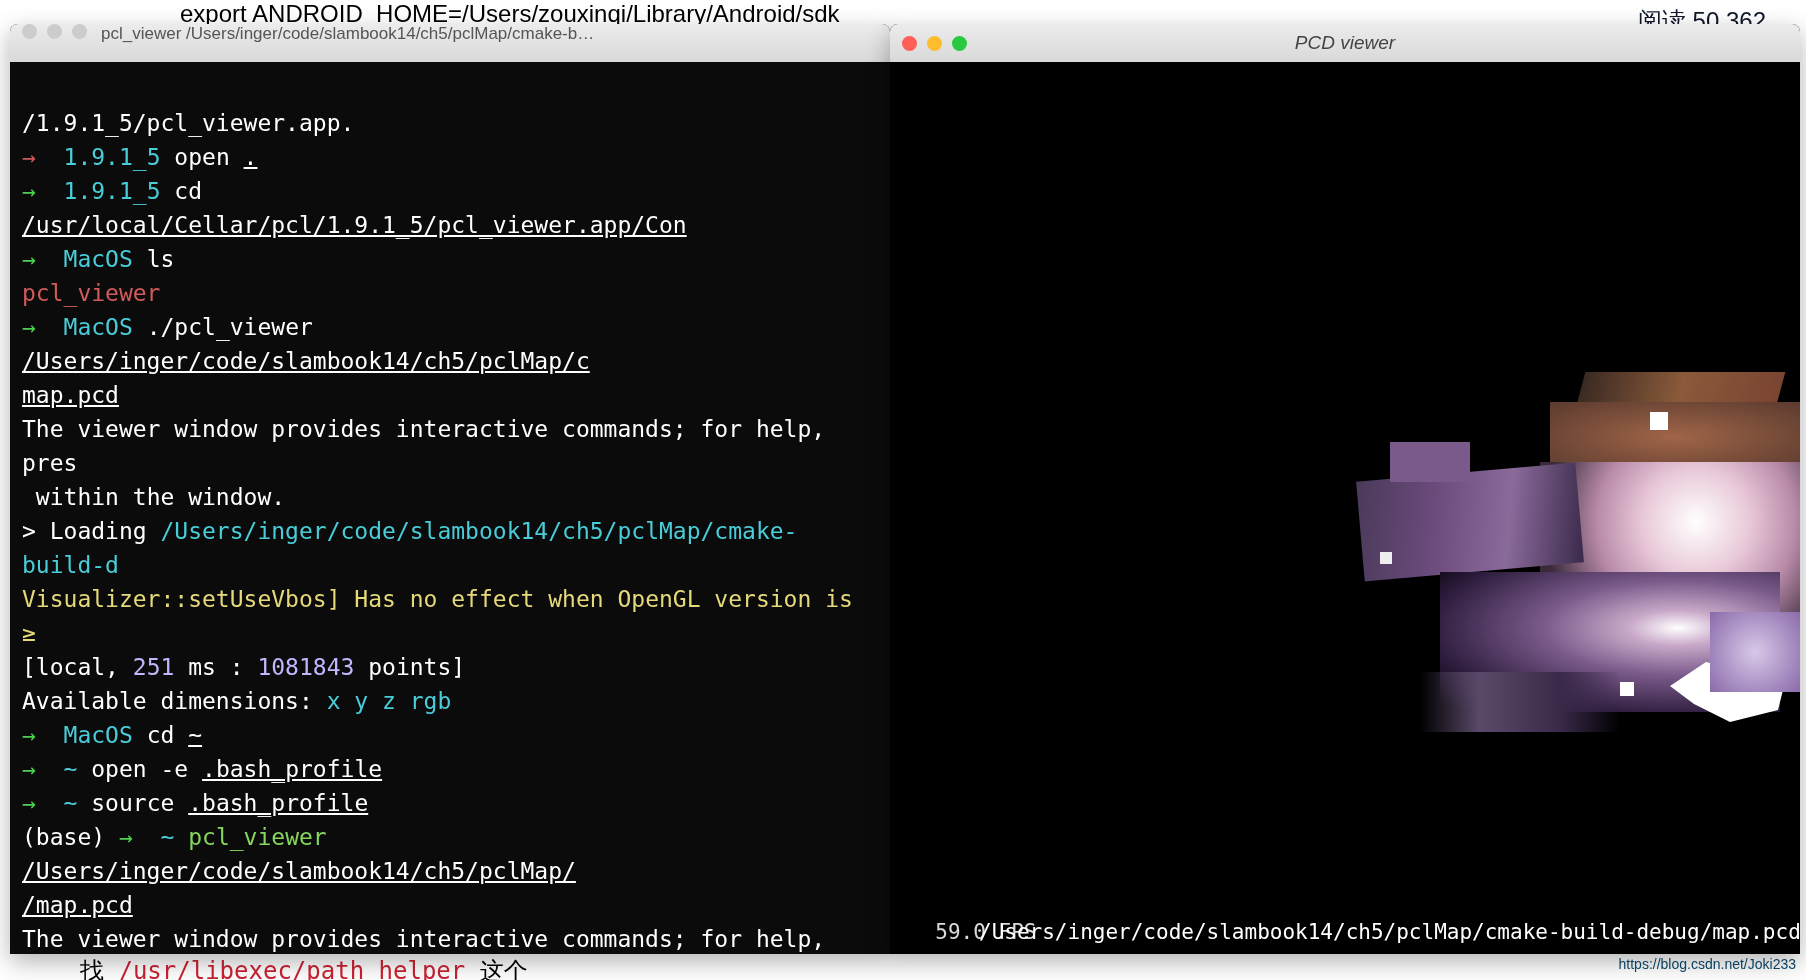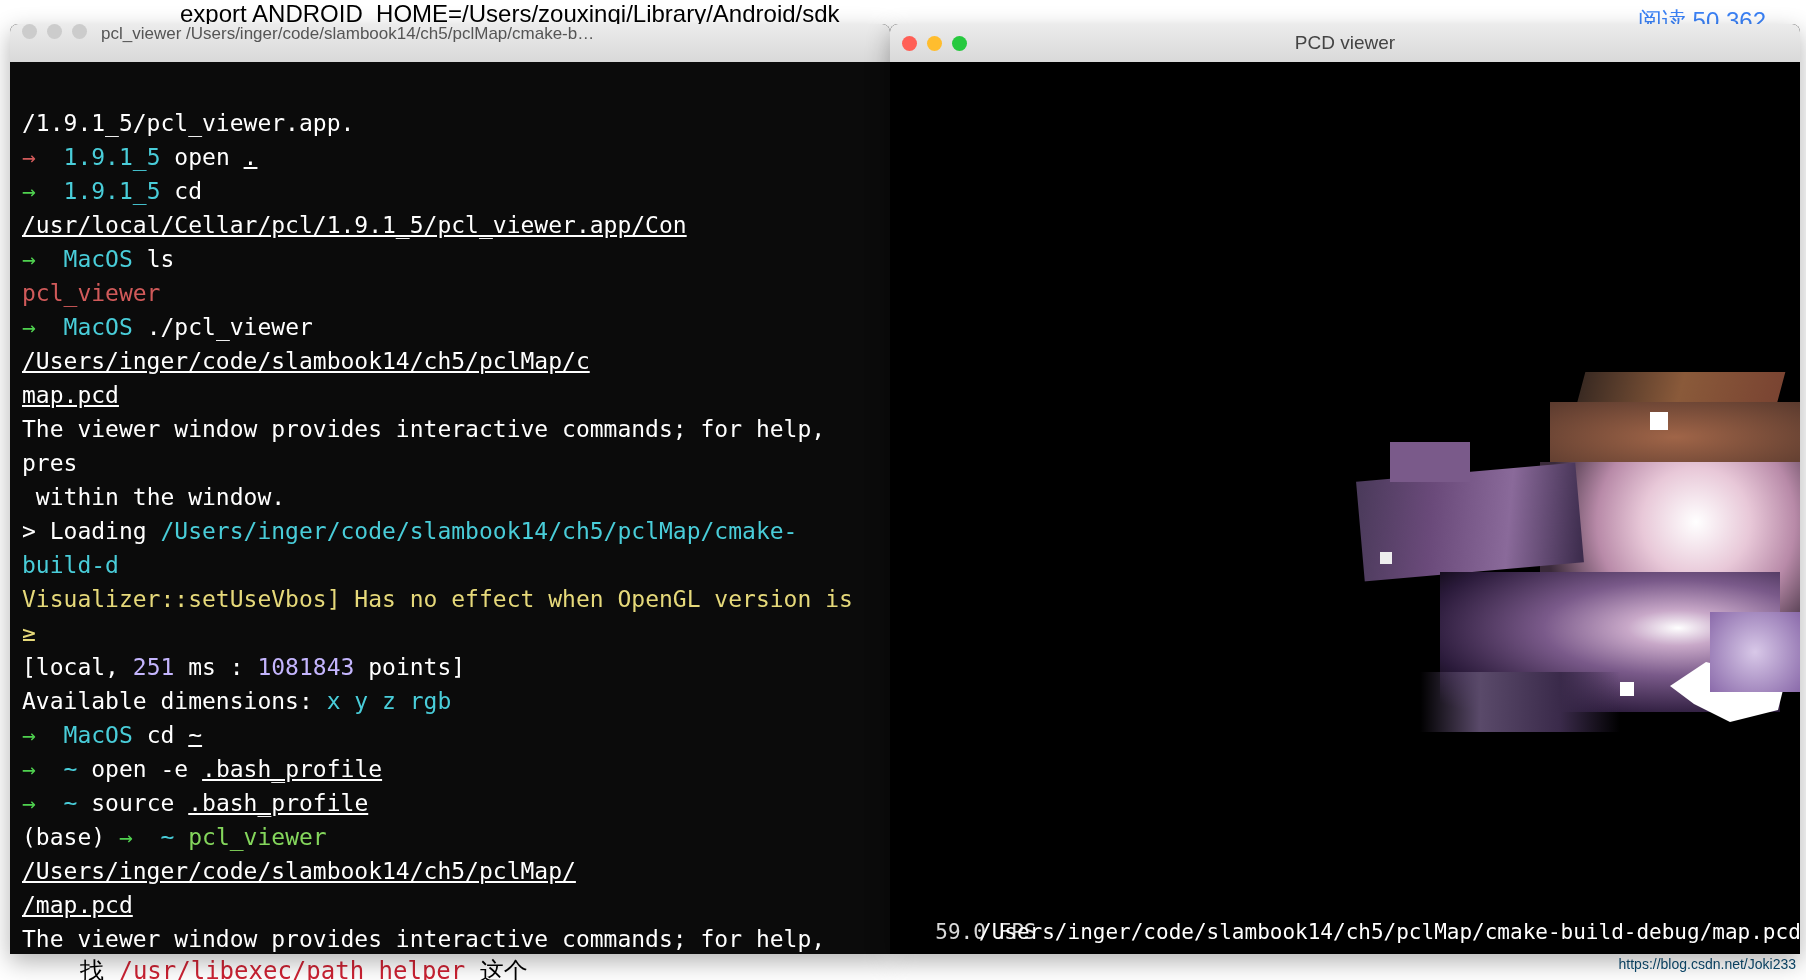--- a/index.html
+++ b/index.html
@@ -1,37 +1,37 @@
 <!DOCTYPE html>
 <html><head>
 <meta charset="utf-8">
 <style>
   html,body{margin:0;padding:0;width:1806px;height:980px;background:#fff;font-family:"Helvetica Neue",Arial,sans-serif;overflow:hidden;}
   .bg-text{position:absolute;left:180px;top:0;font-family:Liberation Sans, sans-serif;font-size:24px;color:#000;white-space:pre;}
   .bg-text2{position:absolute;left:80px;top:955px;font-family:Menlo,Consolas,monospace;font-size:24px;color:#000;white-space:pre;}
   .bg-text2 .red{color:#c23;}
-  .stats{position:absolute;right:40px;top:5px;font-size:24px;color:#3b82f6;}
+  .stats{position:absolute;right:40px;top:5px;font-size:24px;color:#0f172a;}
   .watermark{position:absolute;right:10px;bottom:8px;font-size:14px;color:#0c4a6e;}
   
   .term{position:absolute;left:10px;top:24px;width:880px;height:930px;background:#0b0b0b;border-radius:8px 8px 0 0;box-shadow:0 8px 25px rgba(0,0,0,.3);overflow:hidden;}
   .term-titlebar{height:38px;background:linear-gradient(#ececec,#d9d9d9);display:flex;align-items:flex-start;padding:0 12px;font-size:17px;color:#555;}
   .dots{display:flex;gap:10px;margin-right:14px;}
   .dot{width:15px;height:15px;border-radius:50%;background:#ccc;}
   .term-body{padding:10px 12px;font-family:Menlo,Consolas,monospace;font-size:23px;line-height:34px;color:#fff;white-space:pre-wrap;}
   .green{color:#84d65c;}
   .cyan{color:#49cdd9;}
   .yellow{color:#e6d97a;}
   .red{color:#d15a5a;}
   .arrow-g{color:#4fd14f;}
   .arrow-r{color:#d15a5a;}
   .num{color:#c4b5fd;}
   .u{text-decoration:underline;text-decoration-color:#fff;}
   
   .pcd{position:absolute;left:890px;top:24px;width:910px;height:930px;background:#000;border-radius:8px 8px 0 0;box-shadow:0 8px 25px rgba(0,0,0,.3);overflow:hidden;}
-  .pcd-titlebar{height:38px;background:linear-gradient(#ececec,#d9d9d9);display:flex;align-items:center;padding:0 12px;font-size:19px;color:#444;position:relative;}
+  .pcd-titlebar{height:38px;background:linear-gradient(#ececec,#d9d9d9);display:flex;align-items:center;padding:0 12px;font-size:19px;color:#444;position:relative;font-style:italic;}
   .pcd-title{position:absolute;left:0;right:0;text-align:center;font-weight:500;}
   .dot-r{background:#ff5f56;}
   .dot-y{background:#ffbd2e;}
   .dot-g2{background:#27c93f;}
   .pcd-canvas{position:absolute;inset:38px 0 0 0;}
   .pcd-path{position:absolute;left:20px;bottom:10px;color:#fff;font-family:Menlo,monospace;font-size:21px;white-space:pre;}
   
   .cloud{position:absolute;right:0;top:310px;width:560px;height:380px;}
   .blob{position:absolute;filter:blur(.6px);}
 </style>

